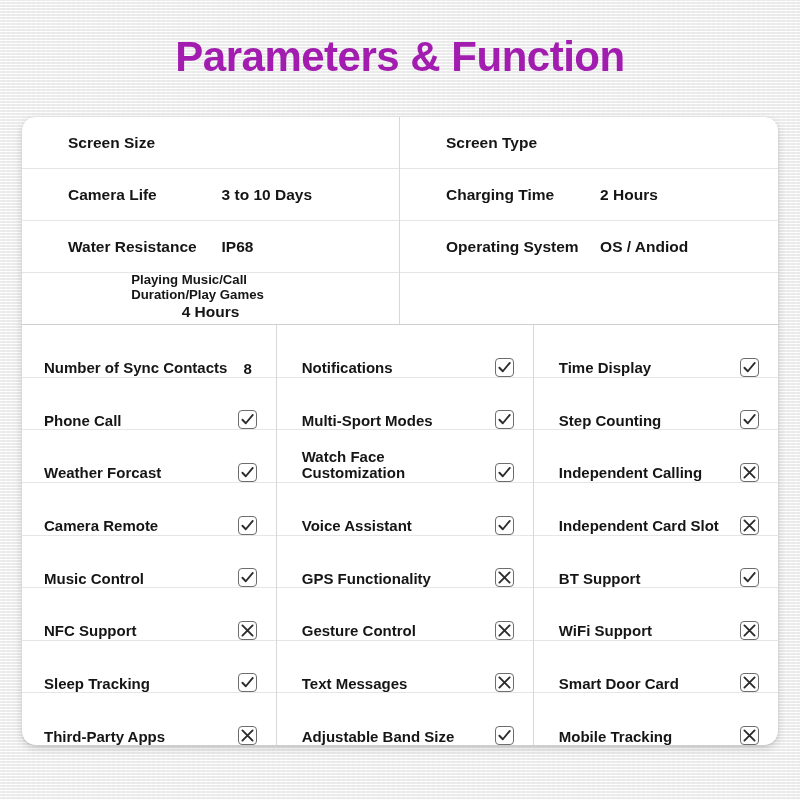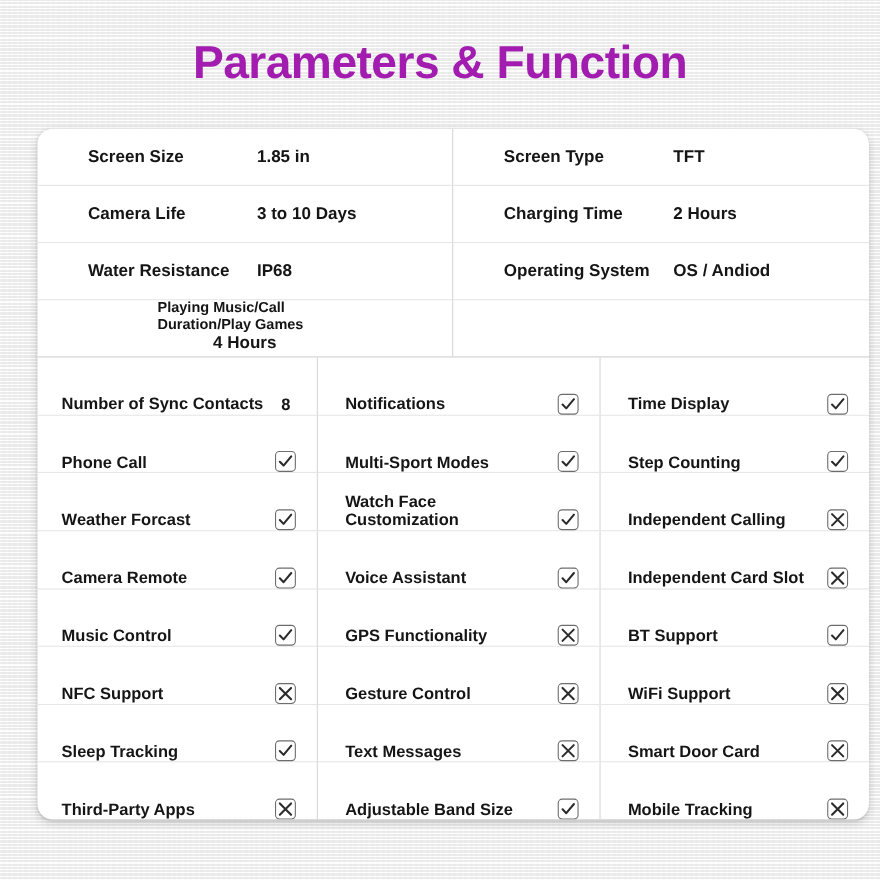--- a/index.html
+++ b/index.html
@@ -44,21 +44,20 @@
   #spec-card {
     position: absolute;
     left: 22px;
     top: 117px;
     width: 756px;
     height: 628px;
     background: #ffffff;
     border-radius: 14px;
     box-shadow: 0 3px 9px rgba(0,0,0,0.17), 0 1px 2px rgba(0,0,0,0.10);
     overflow: hidden;
-    margin-left: 12px;
   }
 
   
   .spec-section {
     display: flex;
     width: 100%;
     height: 208px;
     border-bottom: 1.5px solid #cfcfcf;
   }
   .spec-col {
@@ -160,39 +159,37 @@
 <body>
 
 <h1 id="page-title">Parameters &amp; Function</h1>
 
 <div id="spec-card">
 
   <div class="spec-section">
     <div class="spec-col left">
         <div class="spec-row">
           <div class="spec-label">Screen Size</div>
-          <div class="spec-value">1.85 in</div>
         </div>
         <div class="spec-row">
           <div class="spec-label">Camera Life</div>
           <div class="spec-value">3 to 10 Days</div>
         </div>
         <div class="spec-row">
           <div class="spec-label">Water Resistance</div>
           <div class="spec-value">IP68</div>
         </div>
         <div class="spec-row">
           <div class="spec-label small">Playing Music/Call Duration/Play Games</div>
           <div class="spec-value">4 Hours</div>
         </div>
       </div>
     <div class="spec-col right">
         <div class="spec-row">
           <div class="spec-label">Screen Type</div>
-          <div class="spec-value">TFT</div>
         </div>
         <div class="spec-row">
           <div class="spec-label">Charging Time</div>
           <div class="spec-value">2 Hours</div>
         </div>
         <div class="spec-row">
           <div class="spec-label">Operating System</div>
           <div class="spec-value">OS / Andiod</div>
         </div>
         <div class="spec-row empty">

